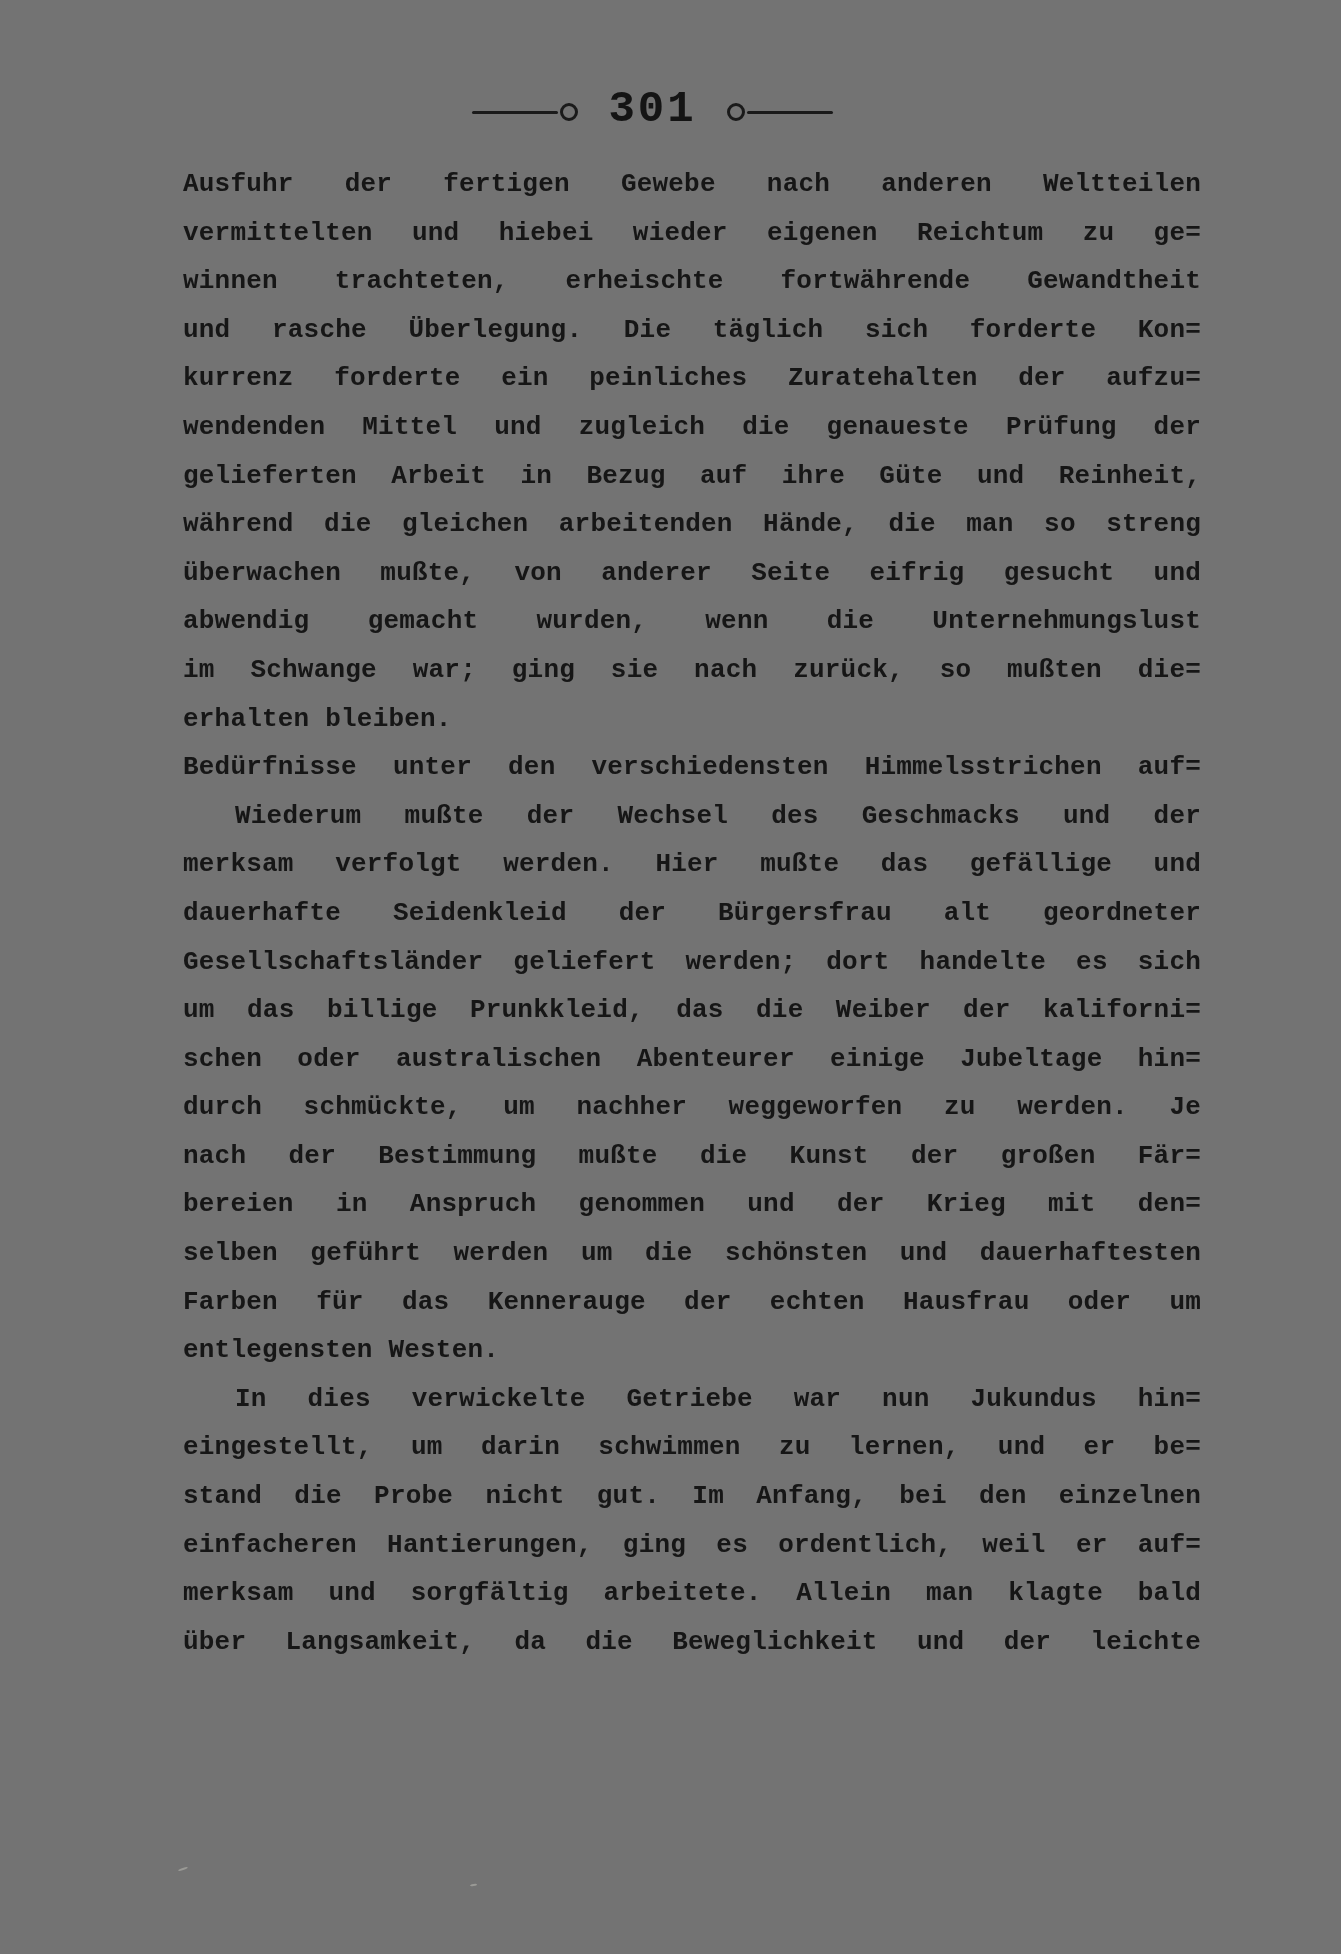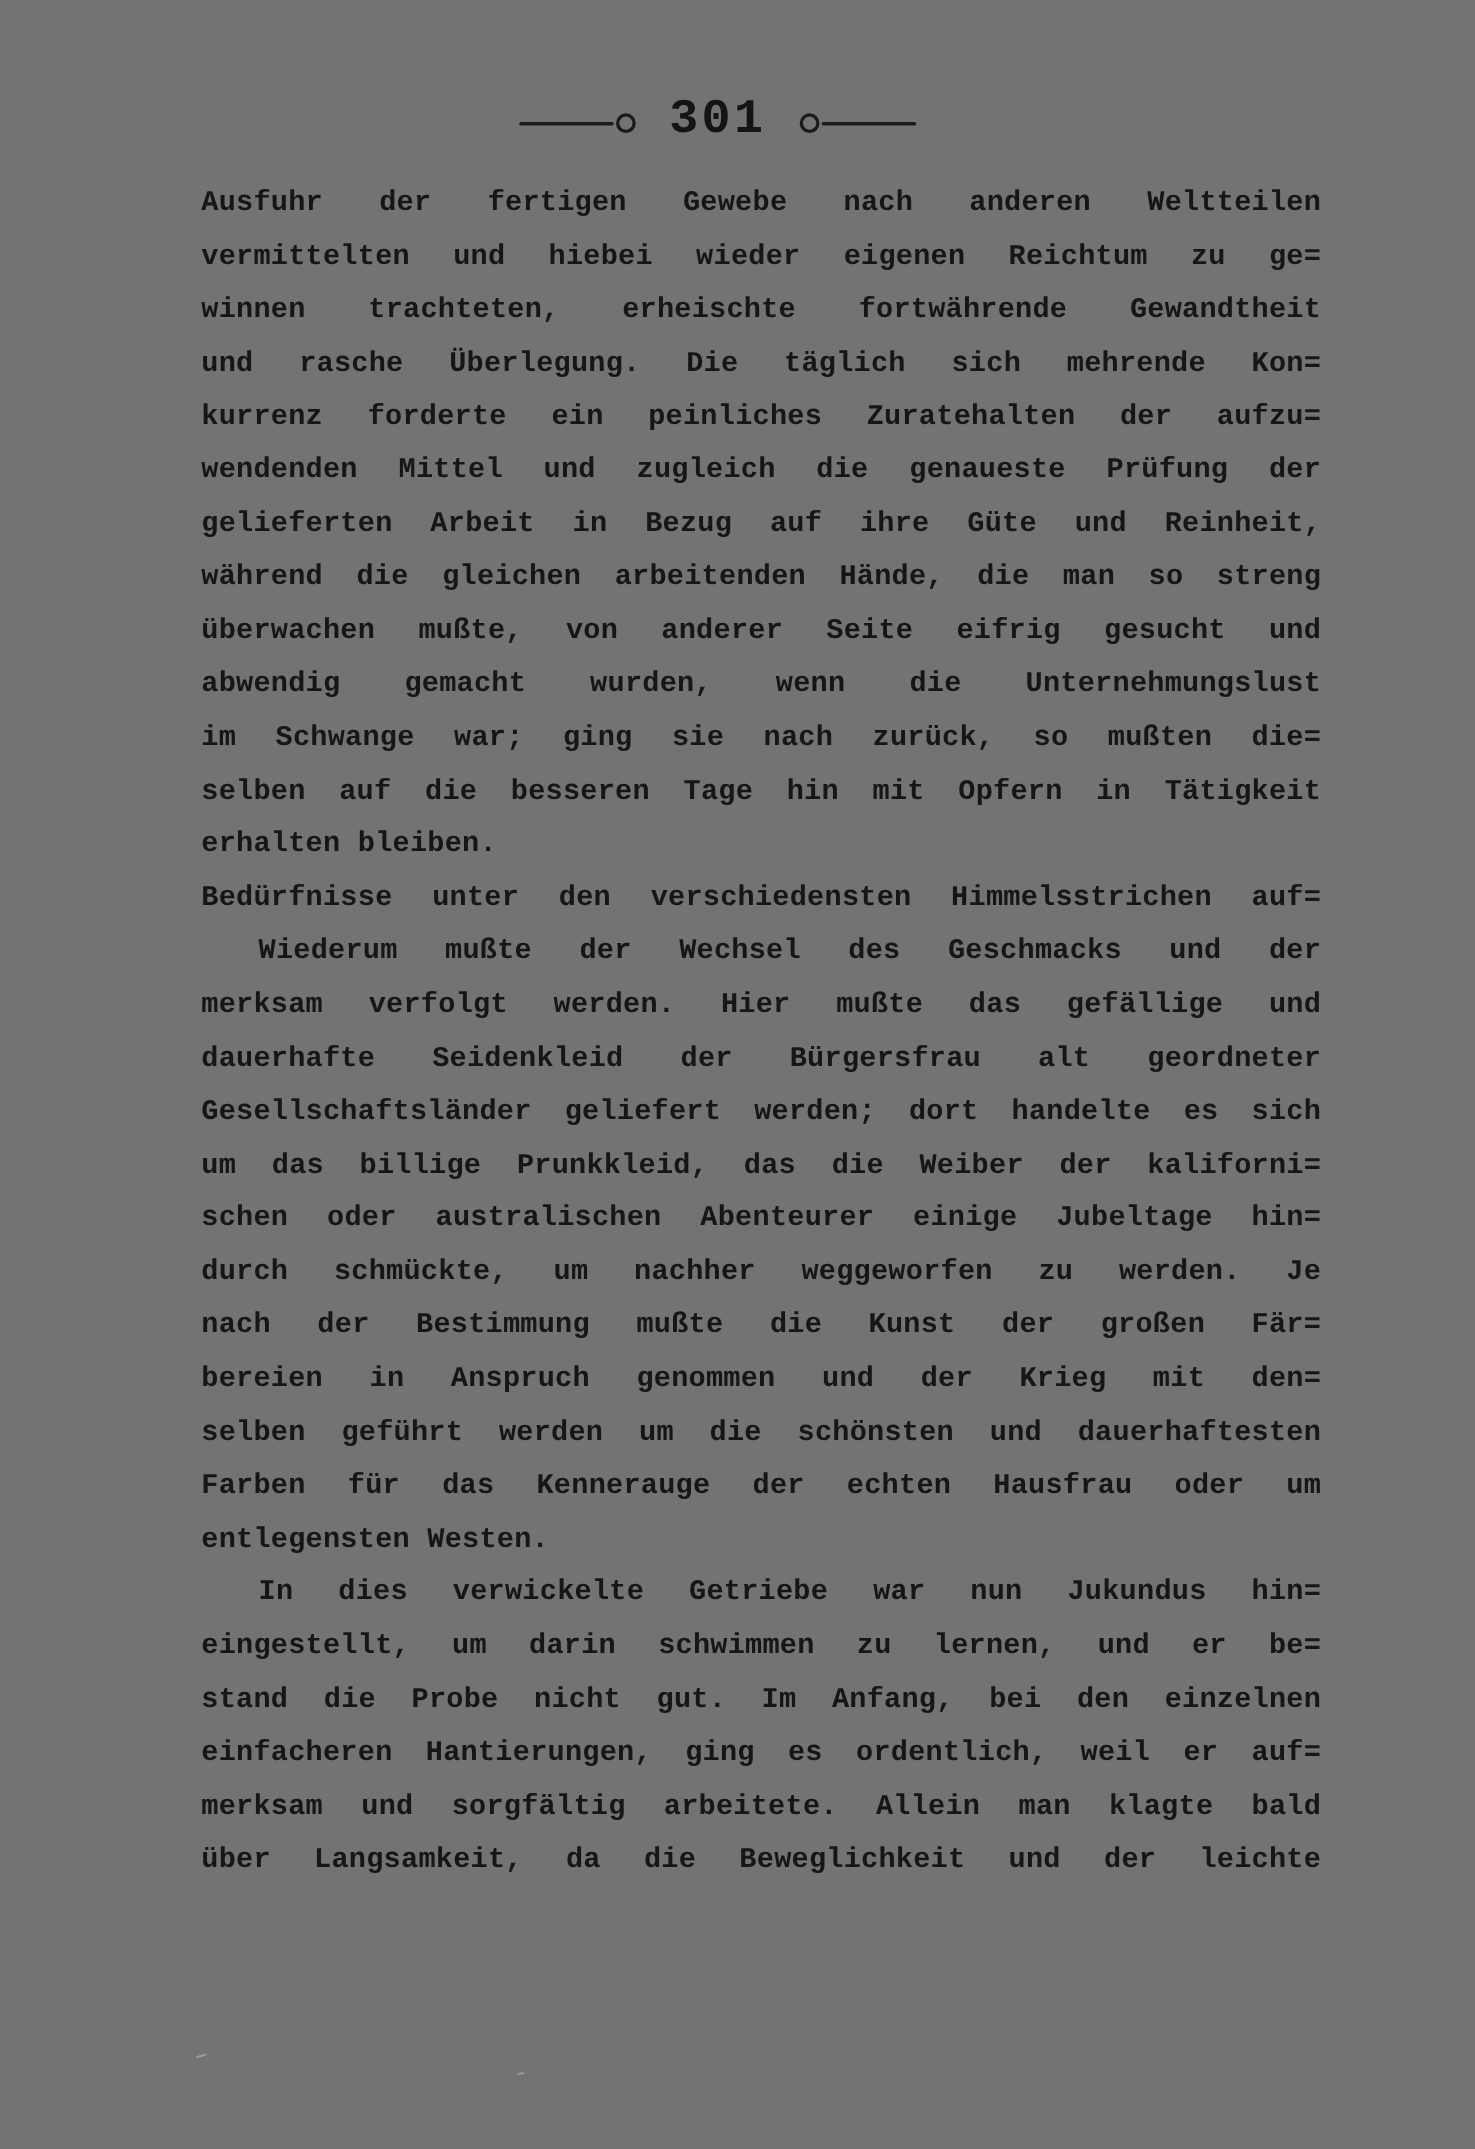--- a/index.html
+++ b/index.html
@@ -98,29 +98,28 @@
       <span class="rule"></span>
     </span>
   </div>
 
   <div class="text-block">
 
     <div class="paragraph">
       <div class="line">Ausfuhr der fertigen Gewebe nach anderen Weltteilen</div>
       <div class="line">vermittelten und hiebei wieder eigenen Reichtum zu ge=</div>
       <div class="line">winnen trachteten, erheischte fortwährende Gewandtheit</div>
-      <div class="line">und rasche Überlegung. Die täglich sich mehrende Kon=</div>
+      <div class="line">und rasche Überlegung. Die täglich sich forderte Kon=</div>
       <div class="line">kurrenz forderte ein peinliches Zuratehalten der aufzu=</div>
       <div class="line">wendenden Mittel und zugleich die genaueste Prüfung der</div>
       <div class="line">gelieferten Arbeit in Bezug auf ihre Güte und Reinheit,</div>
       <div class="line">während die gleichen arbeitenden Hände, die man so streng</div>
       <div class="line">überwachen mußte, von anderer Seite eifrig gesucht und</div>
       <div class="line">abwendig gemacht wurden, wenn die Unternehmungslust</div>
       <div class="line">im Schwange war; ging sie nach zurück, so mußten die=</div>
-      <div class="line">selben auf die besseren Tage hin mit Opfern in Tätigkeit</div>
       <div class="line noj">erhalten bleiben.</div>
     </div>
 
     <div class="paragraph">
       <div class="line">Bedürfnisse unter den verschiedensten Himmelsstrichen auf=</div>
       <div class="line indent">Wiederum mußte der Wechsel des Geschmacks und der</div>
       <div class="line">merksam verfolgt werden. Hier mußte das gefällige und</div>
       <div class="line">dauerhafte Seidenkleid der Bürgersfrau alt geordneter</div>
       <div class="line">Gesellschaftsländer geliefert werden; dort handelte es sich</div>
       <div class="line">um das billige Prunkkleid, das die Weiber der kaliforni=</div>

